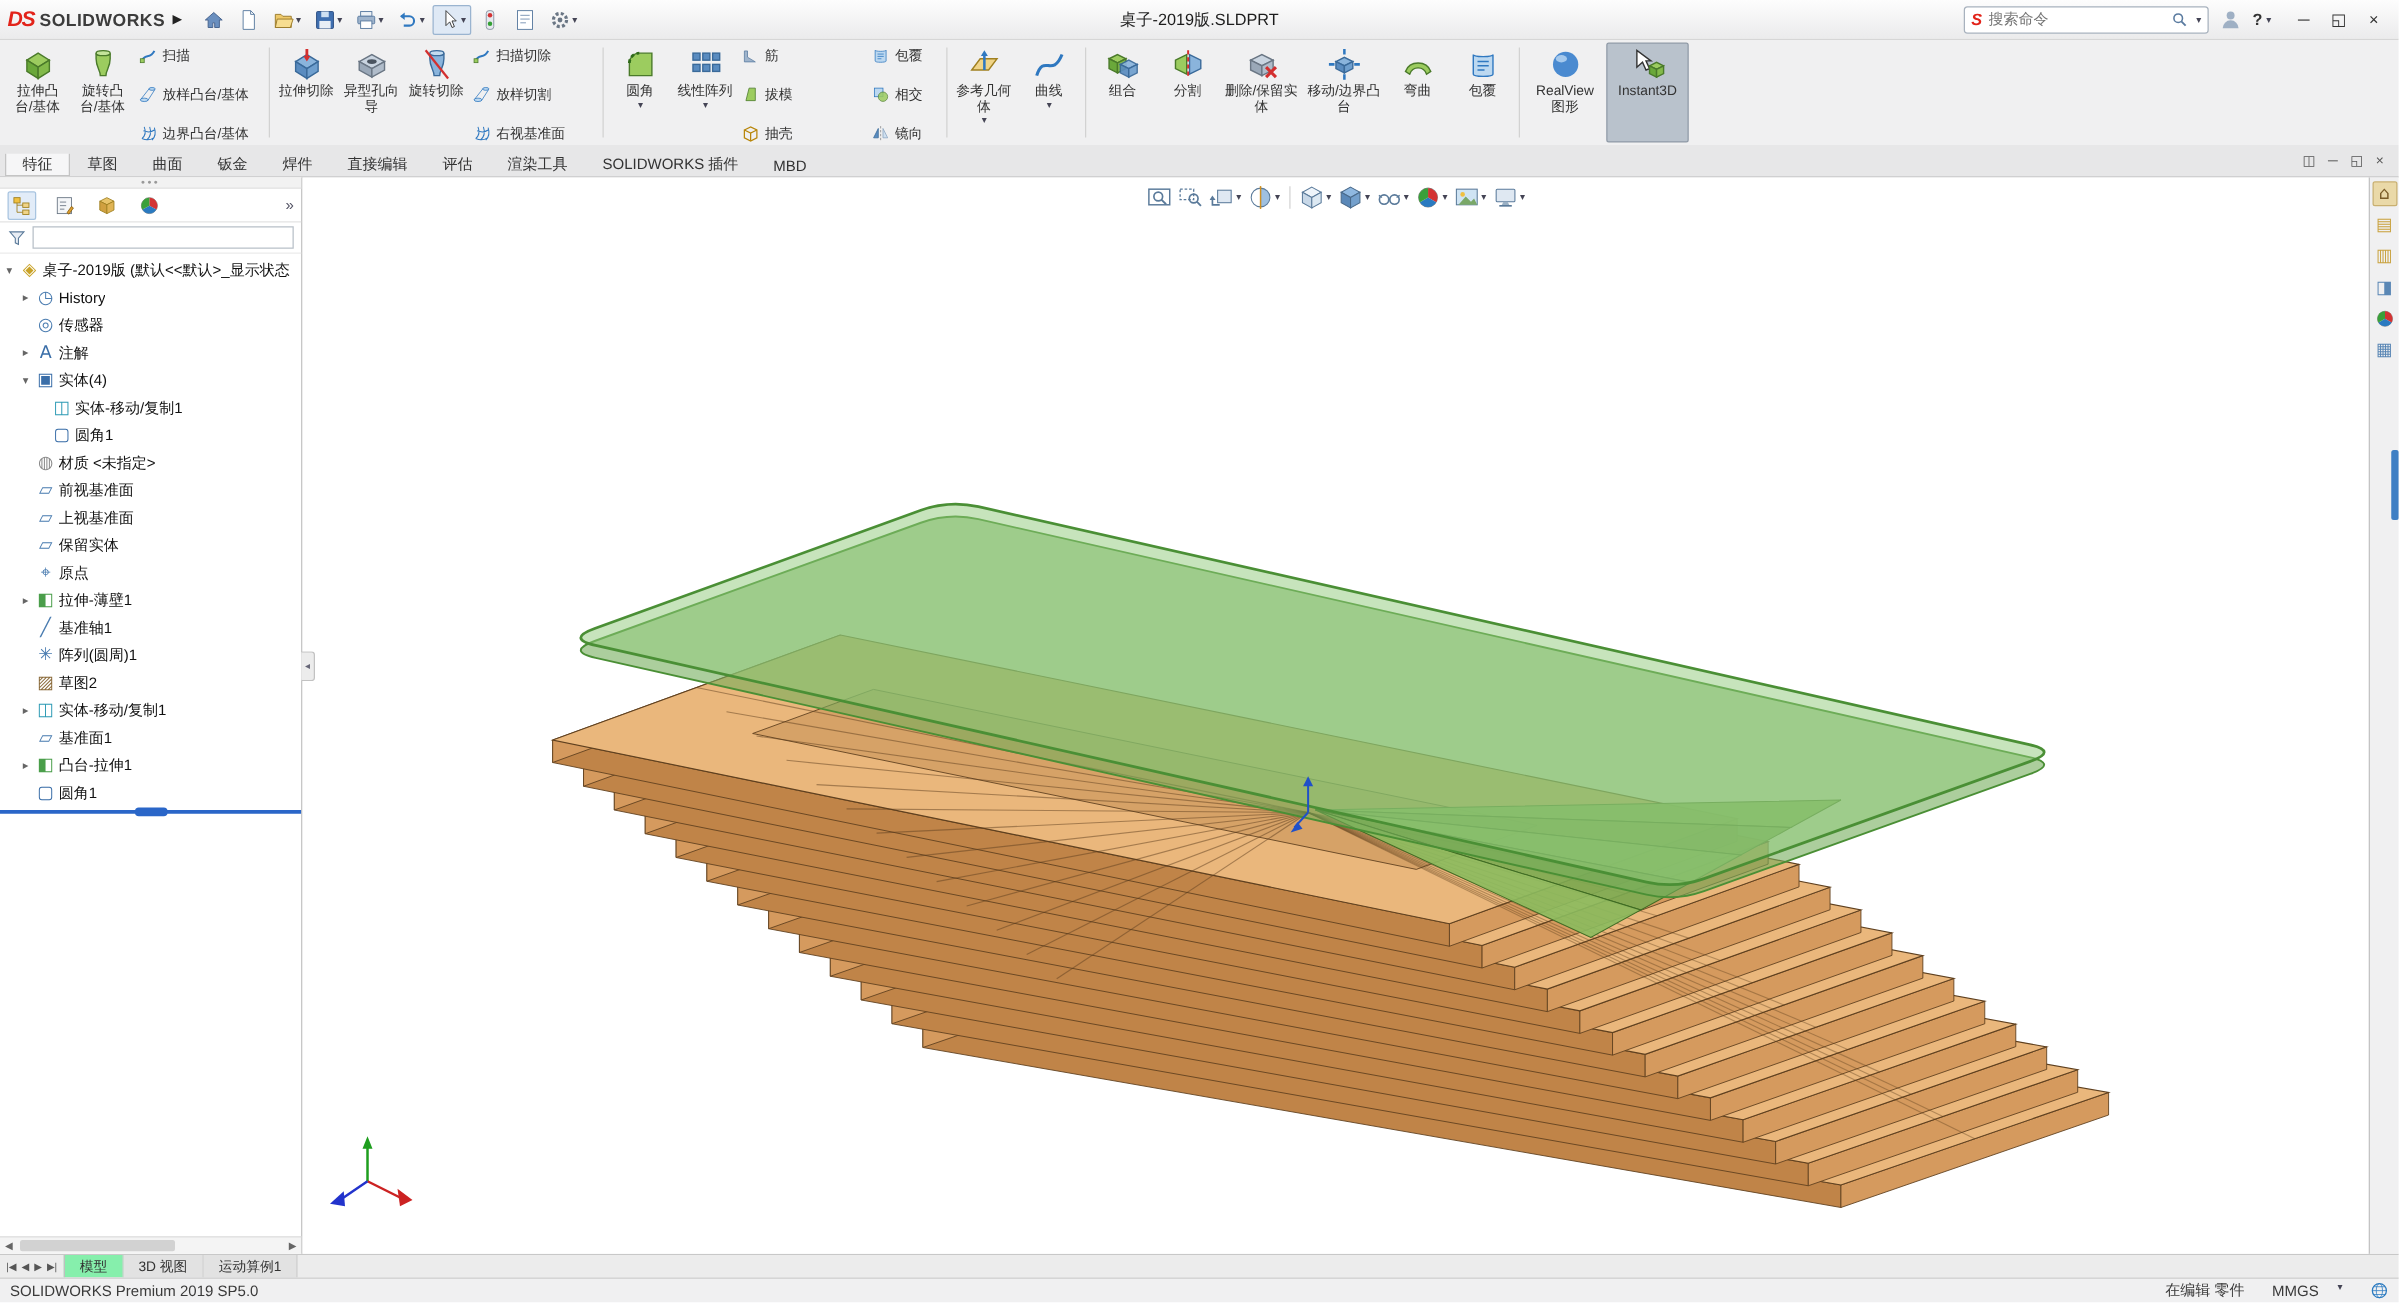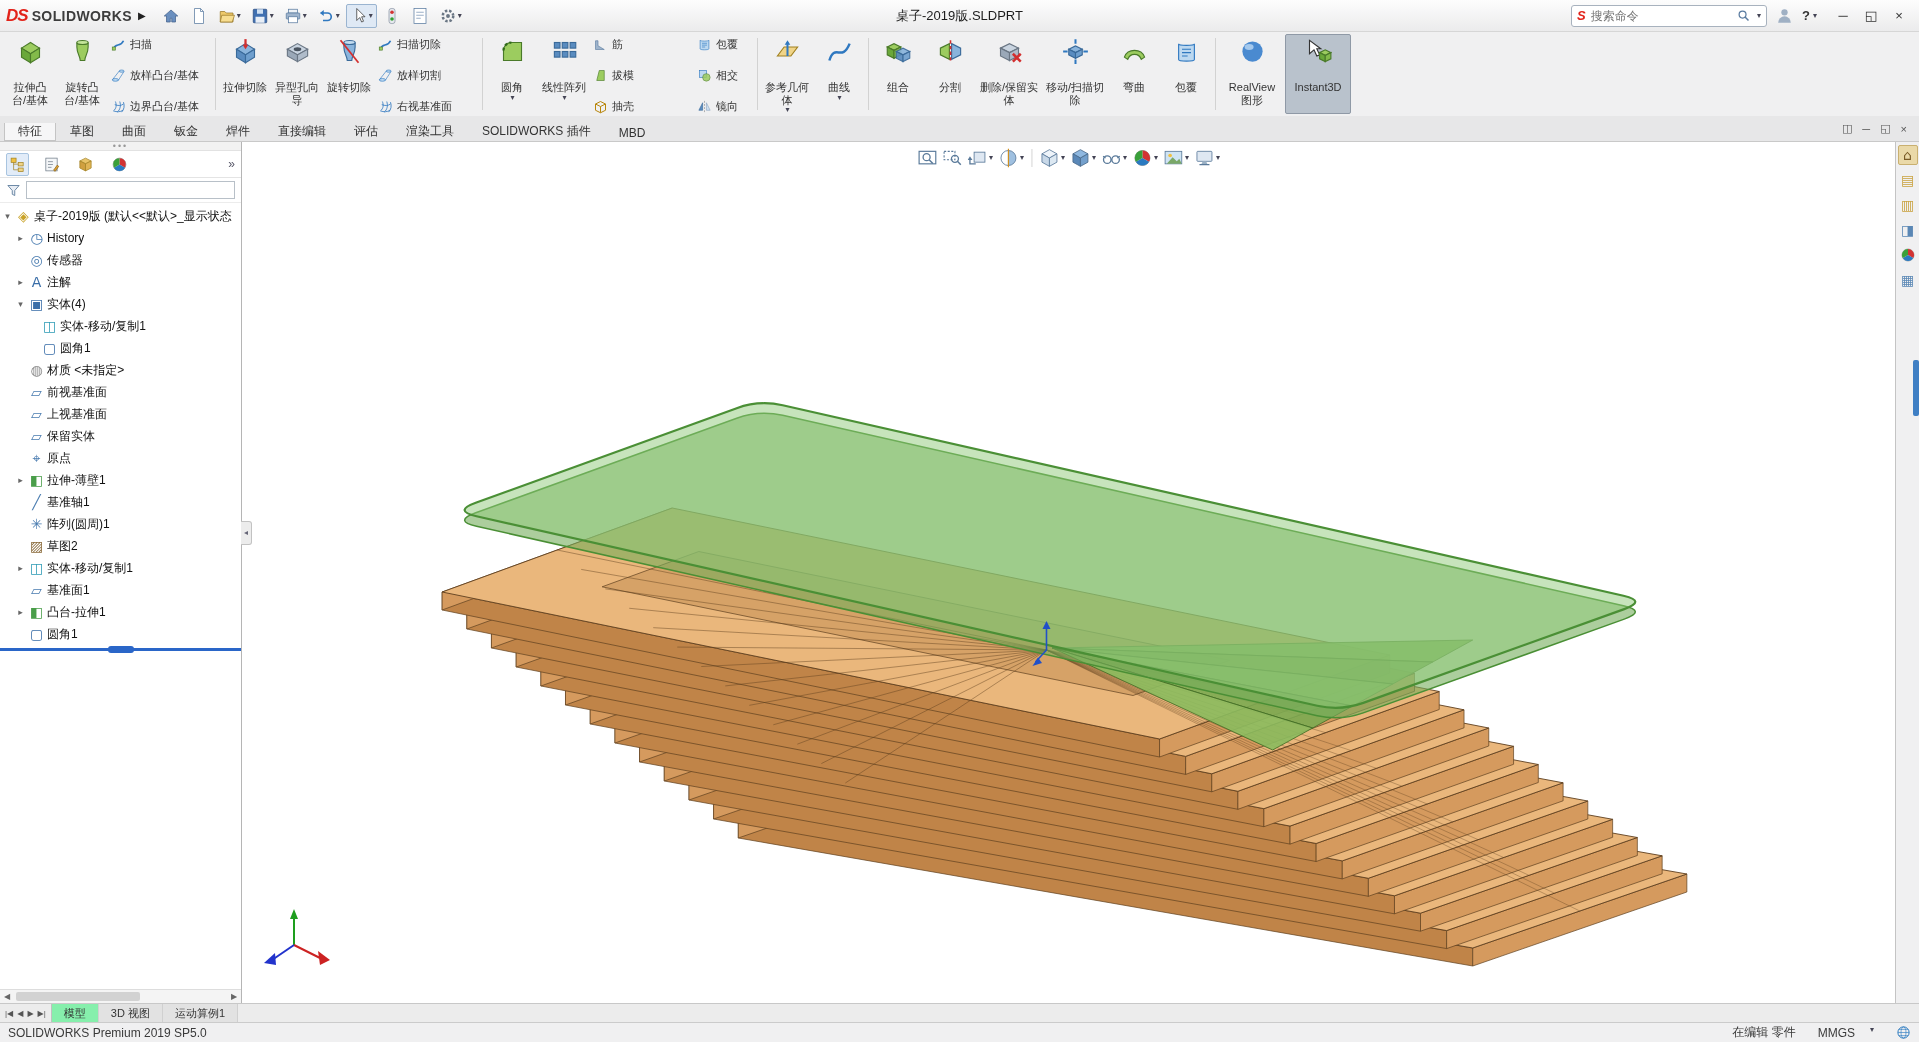--- a/index.html
+++ b/index.html
@@ -15,31 +15,31 @@
 .logo-mark{color:#e2231a;font-weight:bold;font-style:italic;font-size:17px;letter-spacing:-1px}
 .logo-text{font-weight:bold;font-size:14px;color:#3c3c3c;letter-spacing:.4px}
 .logo-beak{color:#222;font-size:10px;margin-left:2px}
 .qat{display:flex;align-items:center;gap:2px}
 .qat-btn{display:flex;align-items:center;height:24px;padding:0 3px;border-radius:2px;border:1px solid transparent}
 .qat-btn.pressed{background:#dfe9f5;border-color:#9ab4d0}
 .doc-title{position:absolute;left:50%;transform:translateX(-50%);font-size:13px;color:#1c1c1c;white-space:nowrap}
 .tb-right{margin-left:auto;display:flex;align-items:center;gap:8px}
 .searchbox{display:flex;align-items:center;width:196px;height:22px;background:#fff;border:1px solid #a8b2be;border-radius:3px;padding:0 5px;gap:5px}
 .searchbox .slogo{color:#e2231a;font-weight:bold;font-style:italic;font-size:13px}
-.searchbox input{border:0;outline:0;flex:1;min-width:0;font-size:12px;color:#555;background:transparent;font-family:Liberation Sans, sans-serif}
+.searchbox input{border:0;outline:0;flex:1;min-width:0;font-size:12px;color:#555;background:transparent;font-family:Liberation Serif, serif}
 .helpbtn{display:flex;align-items:center;gap:2px;font-size:13px;color:#333;font-weight:bold}
 .win-controls{display:flex;align-items:center;margin-left:4px}
 .win-btn{width:28px;height:24px;display:flex;align-items:center;justify-content:center;font-size:13px;color:#333}
 
 .ribbon{height:84px;flex:0 0 84px;background:#f0f0f1;display:flex;align-items:stretch;padding:2px 4px;gap:1px}
 .rib-sep{width:1px;background:#d2d2d2;margin:4px 3px}
 .rib-large{display:flex;flex-direction:column;align-items:center;width:52px;padding:3px 2px 1px;border:1px solid transparent;border-radius:2px;text-align:center}
 .rib-large.wide{width:66px}
 .rib-large.active{background:#b9c2cc;border-color:#8f99a6}
-.rll{font-size:11px;line-height:1.15;color:#333;margin-top:16px;word-break:break-all}
+.rll{font-size:11px;line-height:1.15;color:#333;margin-top:2px;word-break:break-all}
 .rib-stack{display:flex;flex-direction:column;justify-content:flex-start;padding-top:3px;gap:15px;width:104px}
 .rib-stack.narrow{width:60px}
 .rib-small{display:flex;align-items:center;gap:4px;height:21px;padding:0 3px;border-radius:2px}
 .rsl{font-size:11px;color:#333;white-space:nowrap;overflow:hidden}
 
 .tabrow{height:26px;flex:0 0 26px;background:#e7e7e8;border-bottom:1px solid #c9c9c9;display:flex;align-items:stretch;padding-left:4px}
 .rtab{display:flex;align-items:center;padding:0 13px;font-size:12px;color:#333;border:1px solid transparent}
 .rtab.active{background:#f6f6f7;border-color:#c4c4c4;border-top:none}
 .docwin-controls{margin-left:auto;display:flex;align-items:center;gap:10px;padding:0 12px}
 .dwc{font-size:11px;color:#555}
@@ -591,21 +591,21 @@
         <div class="rib-large wide">
           <svg viewBox="0 0 24 24" class="ic" style="width: 27px; height: 27px;">
             <use href="#s-delbody" xlink:href="#s-delbody"></use>
           </svg>
           <div class="rll">删除/保留实体</div>
         </div>
         <div class="rib-large wide">
           <svg viewBox="0 0 24 24" class="ic" style="width: 27px; height: 27px;">
             <use href="#s-movebody" xlink:href="#s-movebody"></use>
           </svg>
-          <div class="rll">移动/扫描切除</div>
+          <div class="rll">移动/边界凸台</div>
         </div>
         <div class="rib-large">
           <svg viewBox="0 0 24 24" class="ic" style="width: 27px; height: 27px;">
             <use href="#s-flex" xlink:href="#s-flex"></use>
           </svg>
           <div class="rll">弯曲</div>
         </div>
         <div class="rib-large">
           <svg viewBox="0 0 24 24" class="ic" style="width: 27px; height: 27px;">
             <use href="#s-wrap" xlink:href="#s-wrap"></use>

